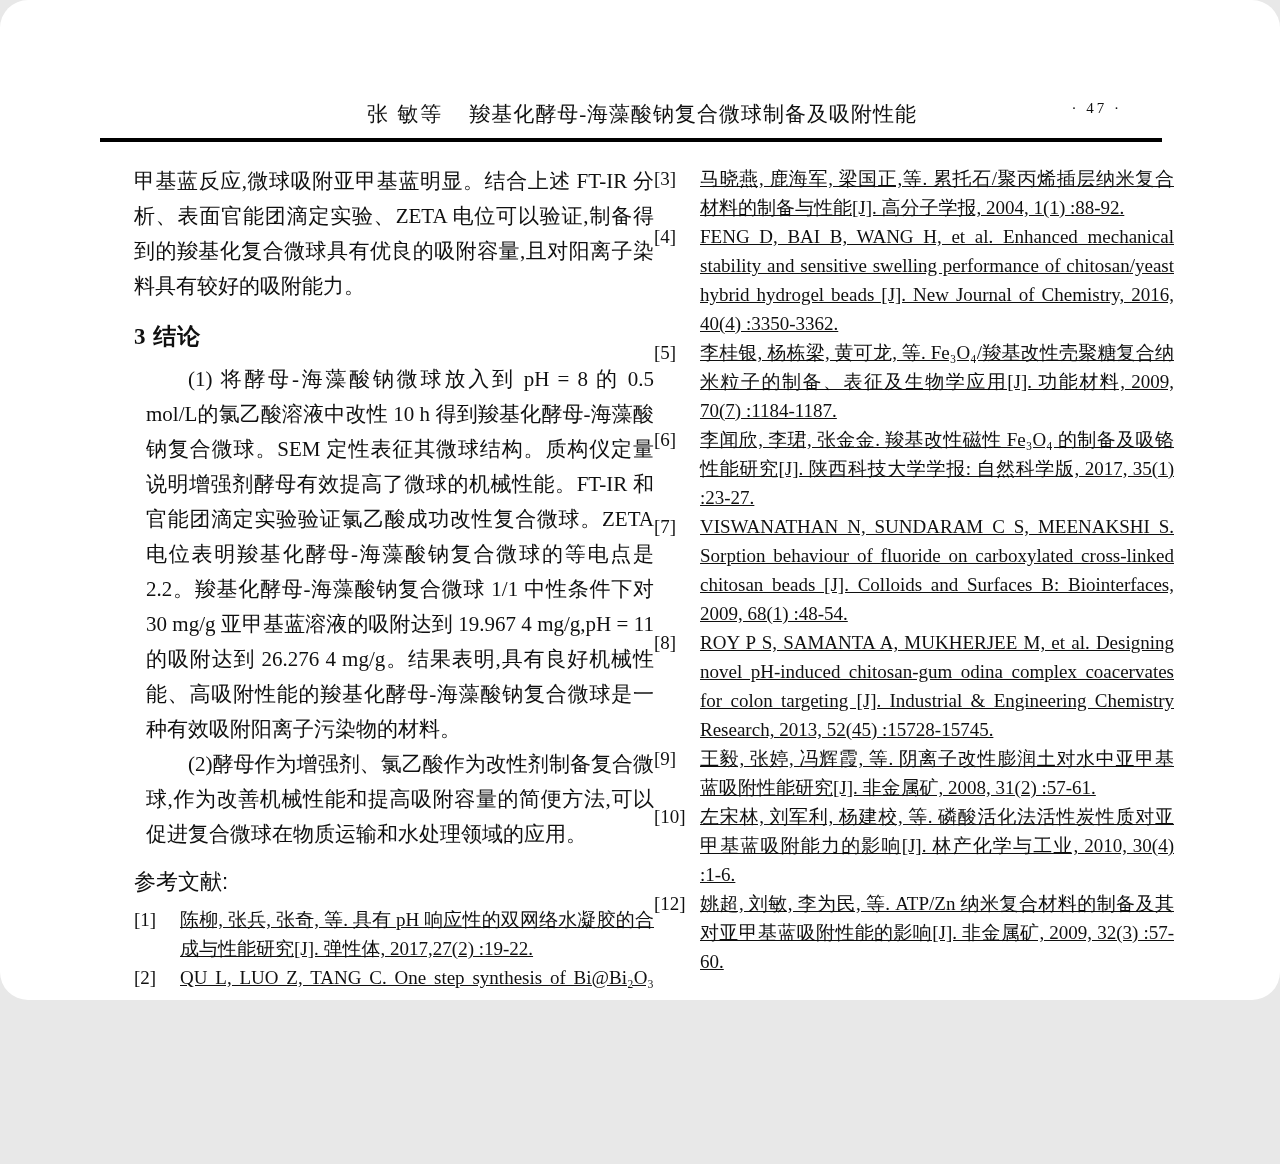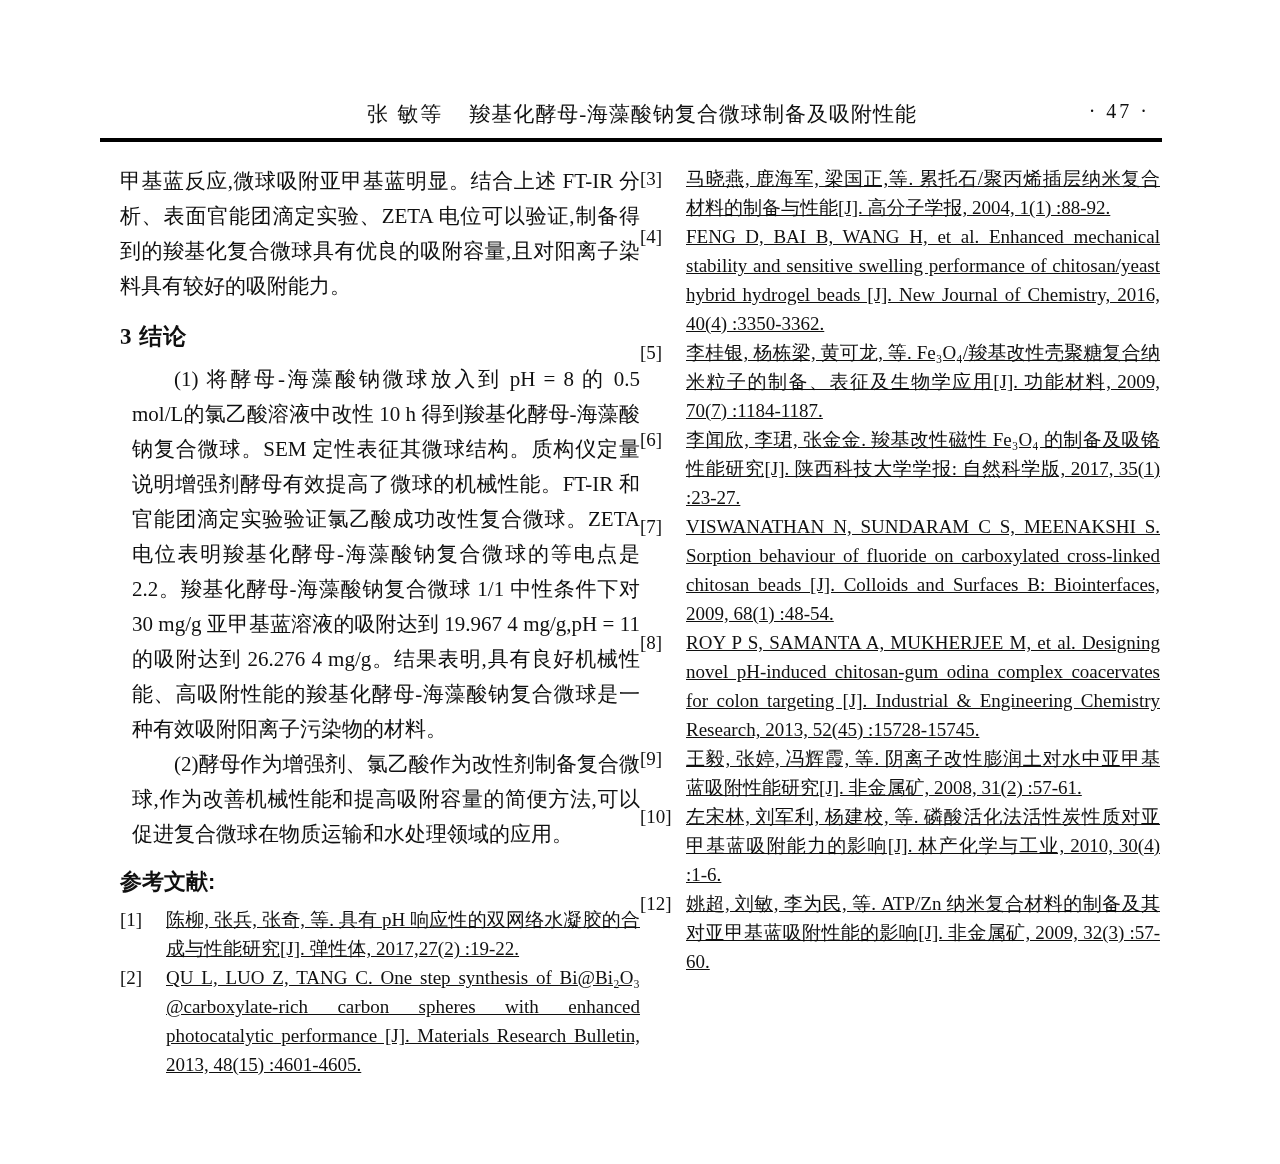--- a/index.html
+++ b/index.html
@@ -1,76 +1,77 @@
 <!DOCTYPE html>
 <html><head>
 <meta charset="utf-8">
 <style>
   html, body { margin: 0; padding: 0; background: #e8e8e8; }
   .page {
     position: relative;
     width: 1280px;
-    height: 1164px;
+    height: 1000px;
     margin: 0 auto;
     background: #ffffff;
     color: #101010;
     font-family: "Liberation Serif", "DejaVu Serif", serif;
     overflow: hidden;
+    border-radius: 28px;
   }
   .page-header {
     position: absolute;
     top: 100px;
     left: 122px;
     right: 118px;
     text-align: center;
     font-size: 21px;
     white-space: nowrap;
   }
   .running-authors { letter-spacing: 2px; margin-right: 26px; }
   .running-title { letter-spacing: 1px; }
   .page-number {
     position: absolute;
-    right: 12px;
+    right: 40px;
     top: 0;
-    font-size: 20px;
+    font-size: 15px;
     letter-spacing: 3px;
   }
   .header-rule {
     position: absolute;
     top: 138px;
     left: 100px;
     width: 1062px;
     height: 4px;
     background: #000000;
   }
   .columns {
     position: absolute;
     top: 164px;
-    left: 120px;
+    left: 134px;
     width: 1040px;
     display: flex;
   }
   .column { flex: 1 1 0; min-width: 0; }
   .body-para {
     font-size: 21px;
     line-height: 35px;
     text-align: justify;
     margin: 0;
   }
   .indented { text-indent: 2em; margin-left: 12px; }
   .section-heading {
     font-family: Liberation Serif, serif;
     font-weight: bold;
     font-size: 23px;
     margin: 17px 0 10px 0;
     letter-spacing: 1px;
   }
   .refs-heading {
     font-family: "Liberation Sans", "DejaVu Sans", sans-serif;
-    font-weight: bold;
+    font-weight: normal;
     font-size: 22px;
     margin: 15px 0 8px 0;
   }
   .reference {
     display: flex;
     font-size: 19px;
     line-height: 29px;
   }
   .ref-label { flex: 0 0 46px; }
   .ref-text { flex: 1 1 auto; text-align: justify; min-width: 0; text-decoration: underline; }

